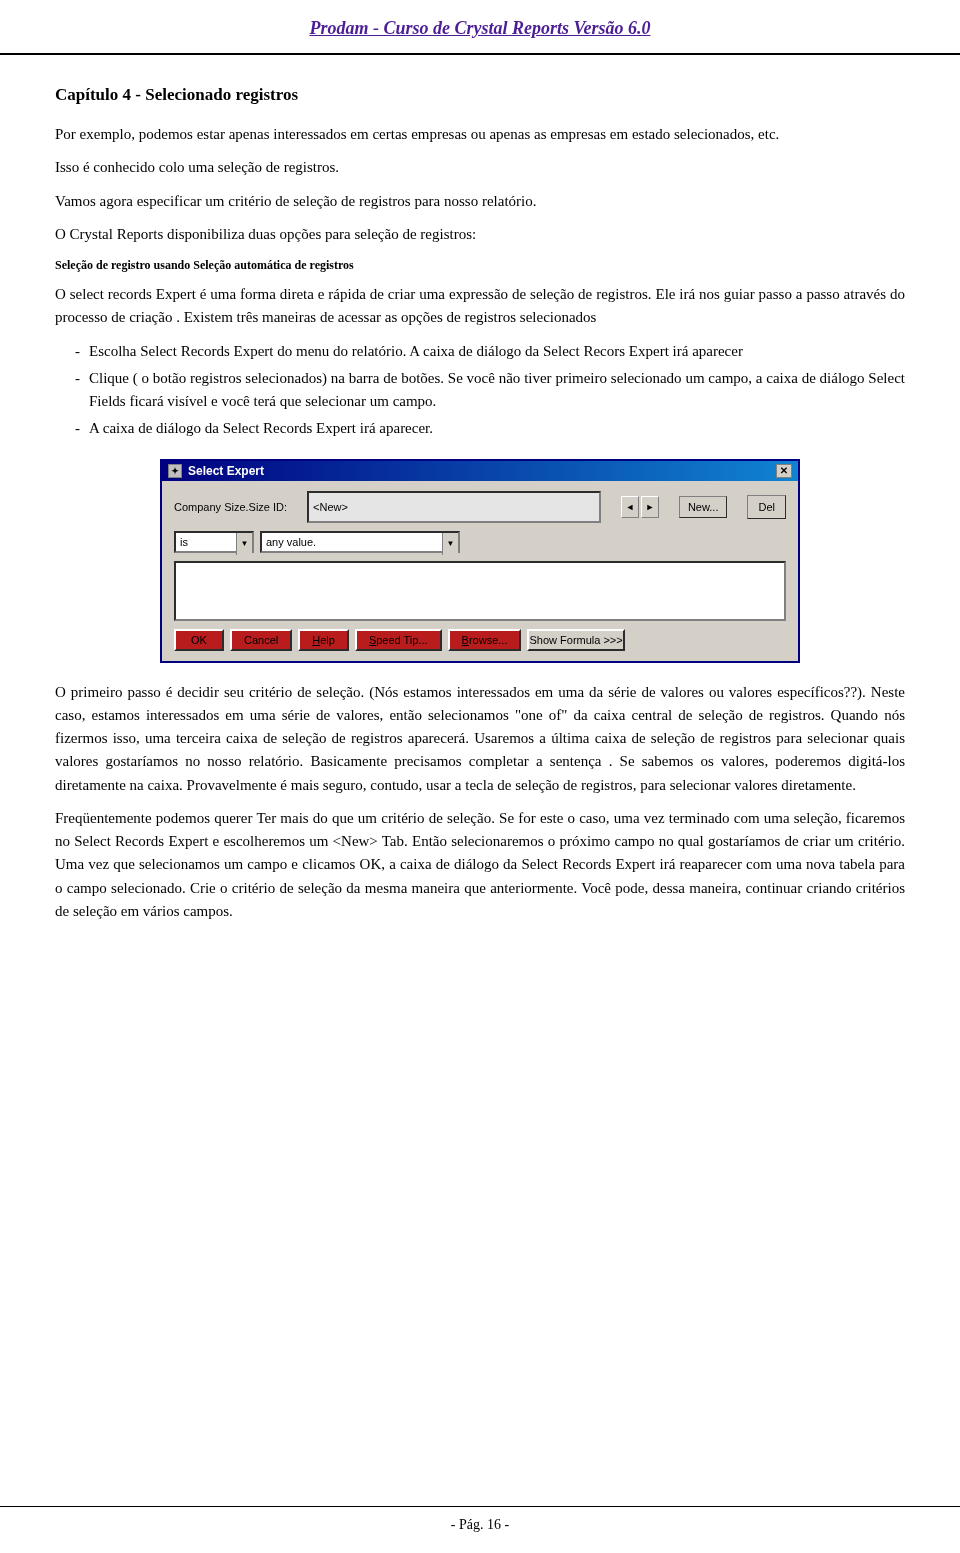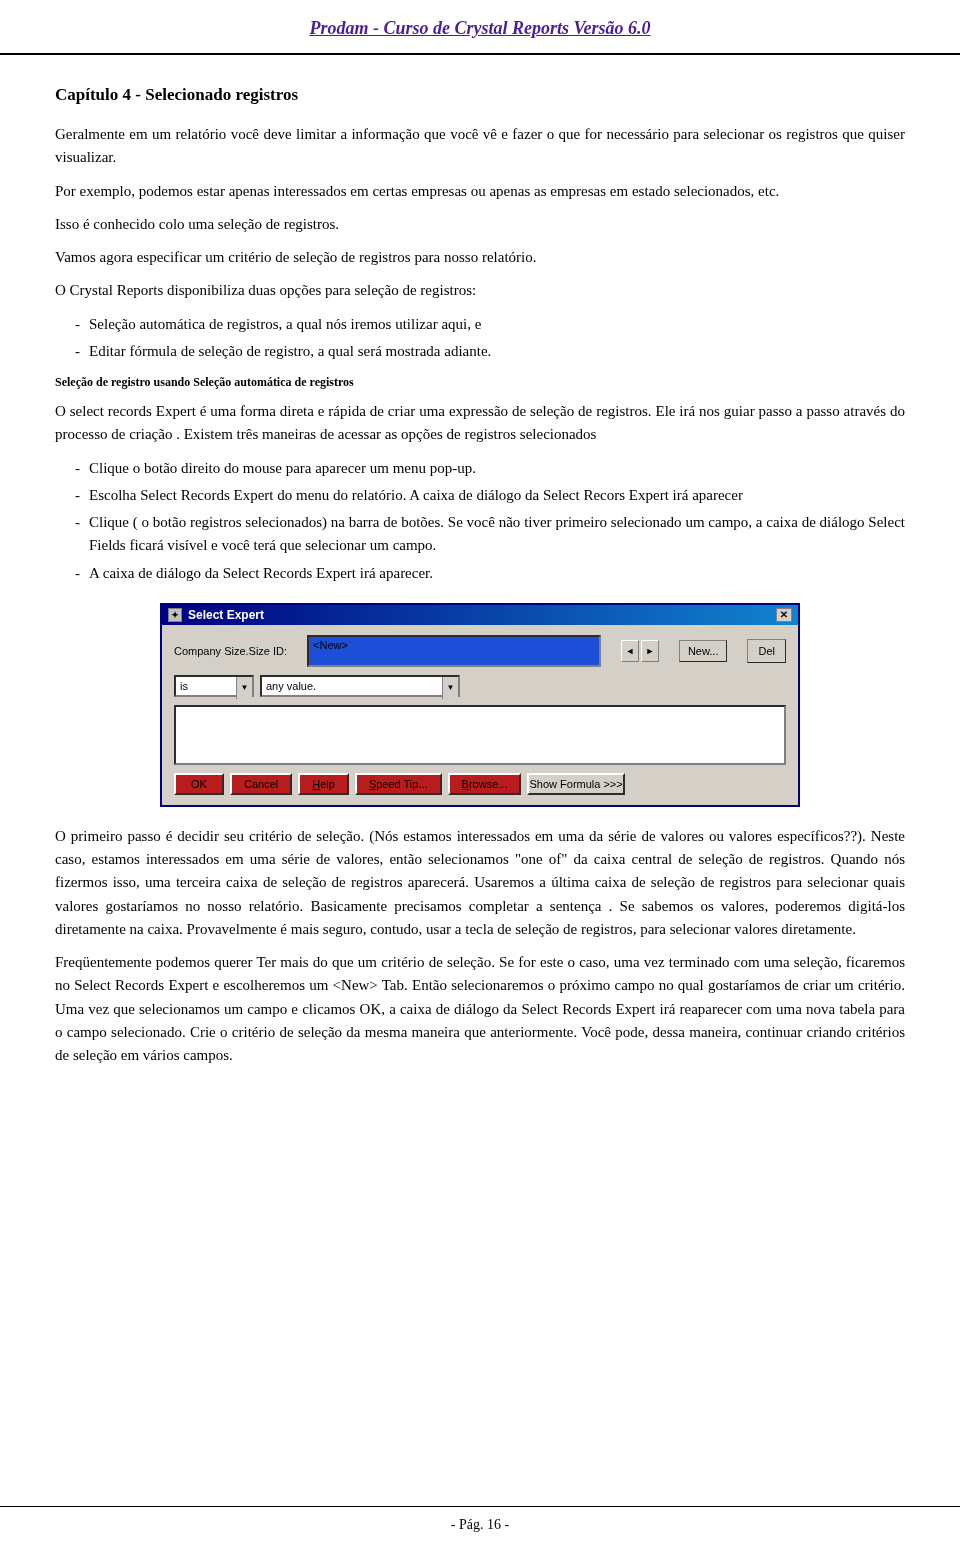--- a/index.html
+++ b/index.html
@@ -144,26 +144,27 @@
       align-items: center;
       margin-bottom: 8px;
       gap: 20px;
     }
     .dialog-label {
       font-size: 11px;
       white-space: nowrap;
     }
     .dialog-field-box {
       border: 2px inset #808080;
-      background: #1d4ed8;
+      background: #e5e5e5;
       height: 32px;
       padding: 2px 4px;
       font-size: 11px;
       flex: 1;
       display: flex;
+      align-items: center;
     }
     .dialog-nav-group {
       display: flex;
       gap: 2px;
     }
     .dialog-nav-btn {
       background: #d4d0c8;
       border: 1px solid #808080;
       border-top-color: #ffffff;
       border-left-color: #ffffff;
@@ -278,41 +279,35 @@
 <div class="page-container">
 
   <div class="page-header">
     <span class="page-header-title">Prodam  -  Curso de Crystal Reports Versão 6.0</span>
   </div>
 
   <div class="content">
 
     <div class="chapter-title">Capítulo 4 - Selecionado registros</div>
 
-    <p class="para">Geralmente em um relatório você deve limitar a informação que você vê e fazer o que for necessário para selecionar os registros que quiser visualizar.</p>
 
     <p class="para">Por exemplo, podemos estar apenas interessados em certas empresas ou apenas as empresas em estado selecionados, etc.</p>
 
     <p class="para">Isso é conhecido colo uma seleção de registros.</p>
 
     <p class="para">Vamos agora especificar um critério de seleção de registros para nosso relatório.</p>
 
     <p class="para">O Crystal Reports disponibiliza duas opções para seleção de registros:</p>
 
+
+    <div class="section-title">Seleção de registro usando Seleção automática de registros</div>
+
+    <p class="para">O select records Expert é uma forma  direta e rápida de criar uma expressão de seleção de registros. Ele irá nos guiar passo a passo através do processo de criação . Existem três maneiras de acessar as opções de registros selecionados</p>
+
     <ul class="bullet-list">
-      <li>Seleção automática de registros, a qual nós iremos utilizar aqui, e</li>
-      <li>Editar fórmula de seleção de registro, a qual será mostrada adiante.</li>
-    </ul>
-
-    <div class="section-title">Seleção de registro usando Seleção automática de registros</div>
-
-    <p class="para">O select records Expert é uma forma  direta e rápida de criar uma expressão de seleção de registros. Ele irá nos guiar passo a passo através do processo de criação . Existem três maneiras de acessar as opções de registros selecionados</p>
-
-    <ul class="bullet-list">
-      <li>Clique o botão direito do mouse para aparecer um menu pop-up.</li>
       <li>Escolha Select Records Expert do menu do relatório. A caixa de diálogo da Select Recors Expert irá aparecer</li>
       <li>Clique  ( o botão registros selecionados) na barra de botões. Se você não tiver primeiro selecionado um campo, a caixa de diálogo Select Fields ficará visível e você terá que selecionar um campo.</li>
       <li>A caixa de diálogo da Select Records Expert irá aparecer.</li>
     </ul>
 
     <div class="dialog-wrapper">
       <div class="dialog-box">
 
         <div class="dialog-titlebar">
           <div class="dialog-titlebar-left">

